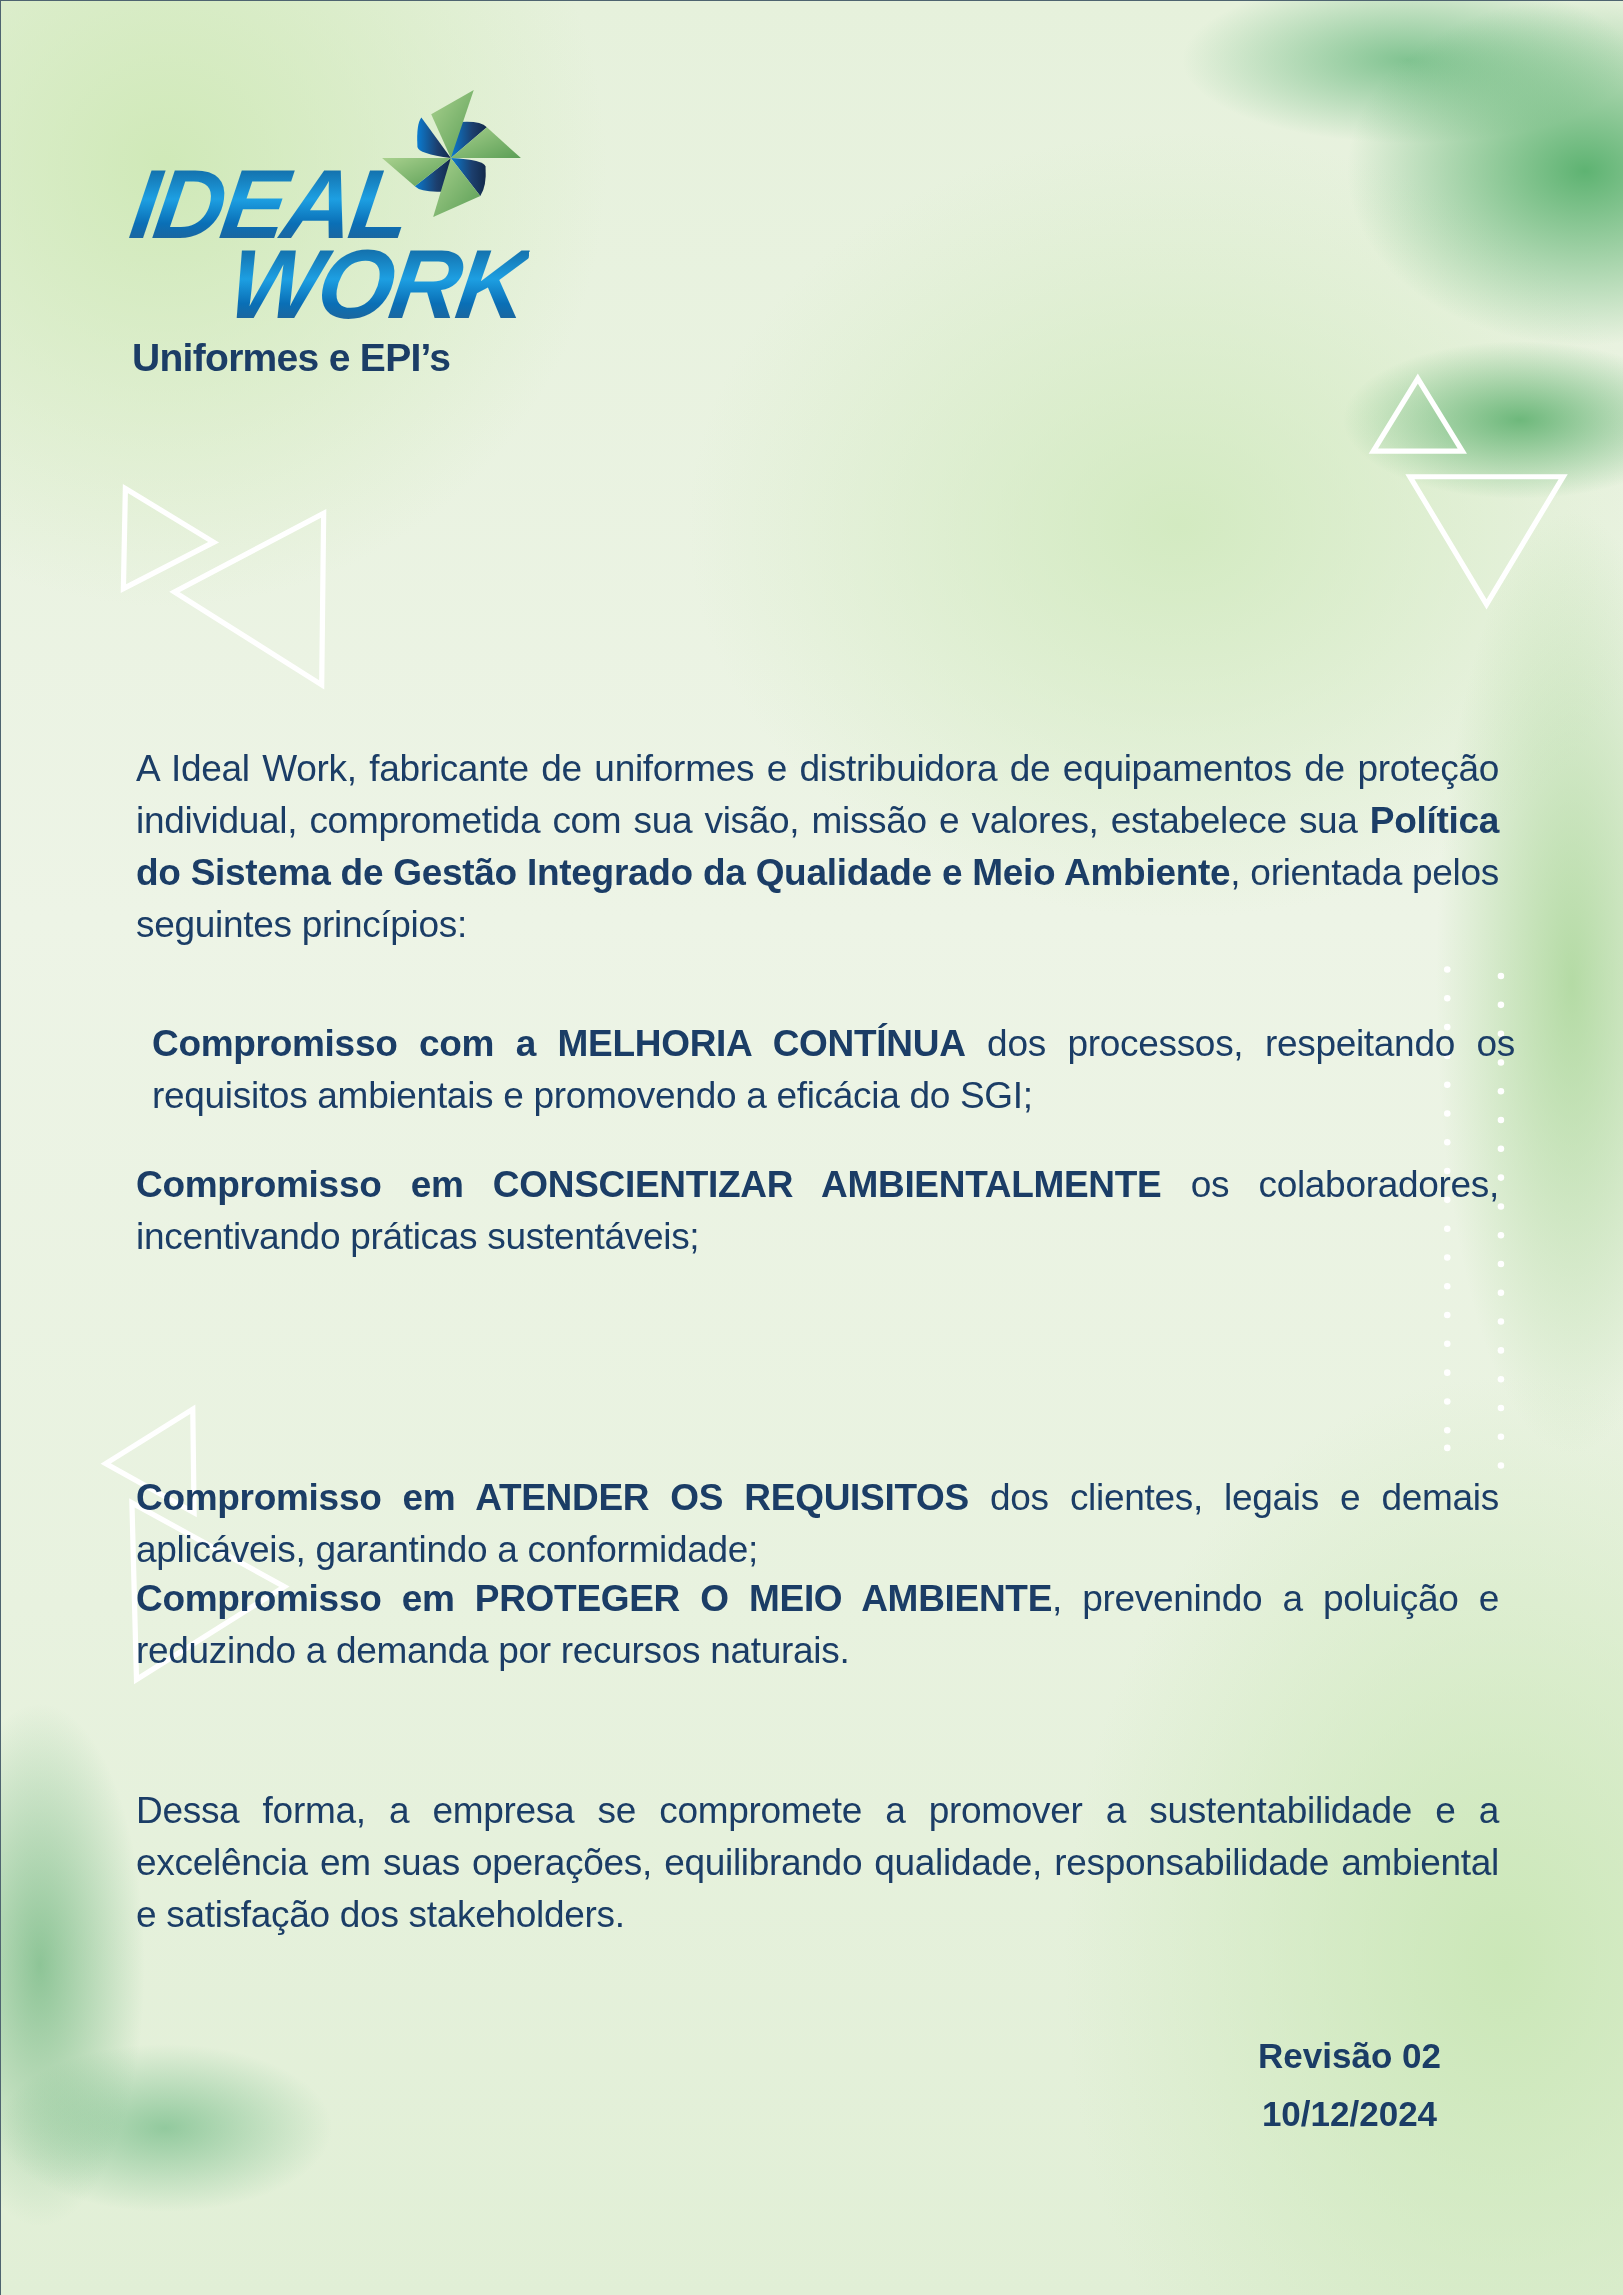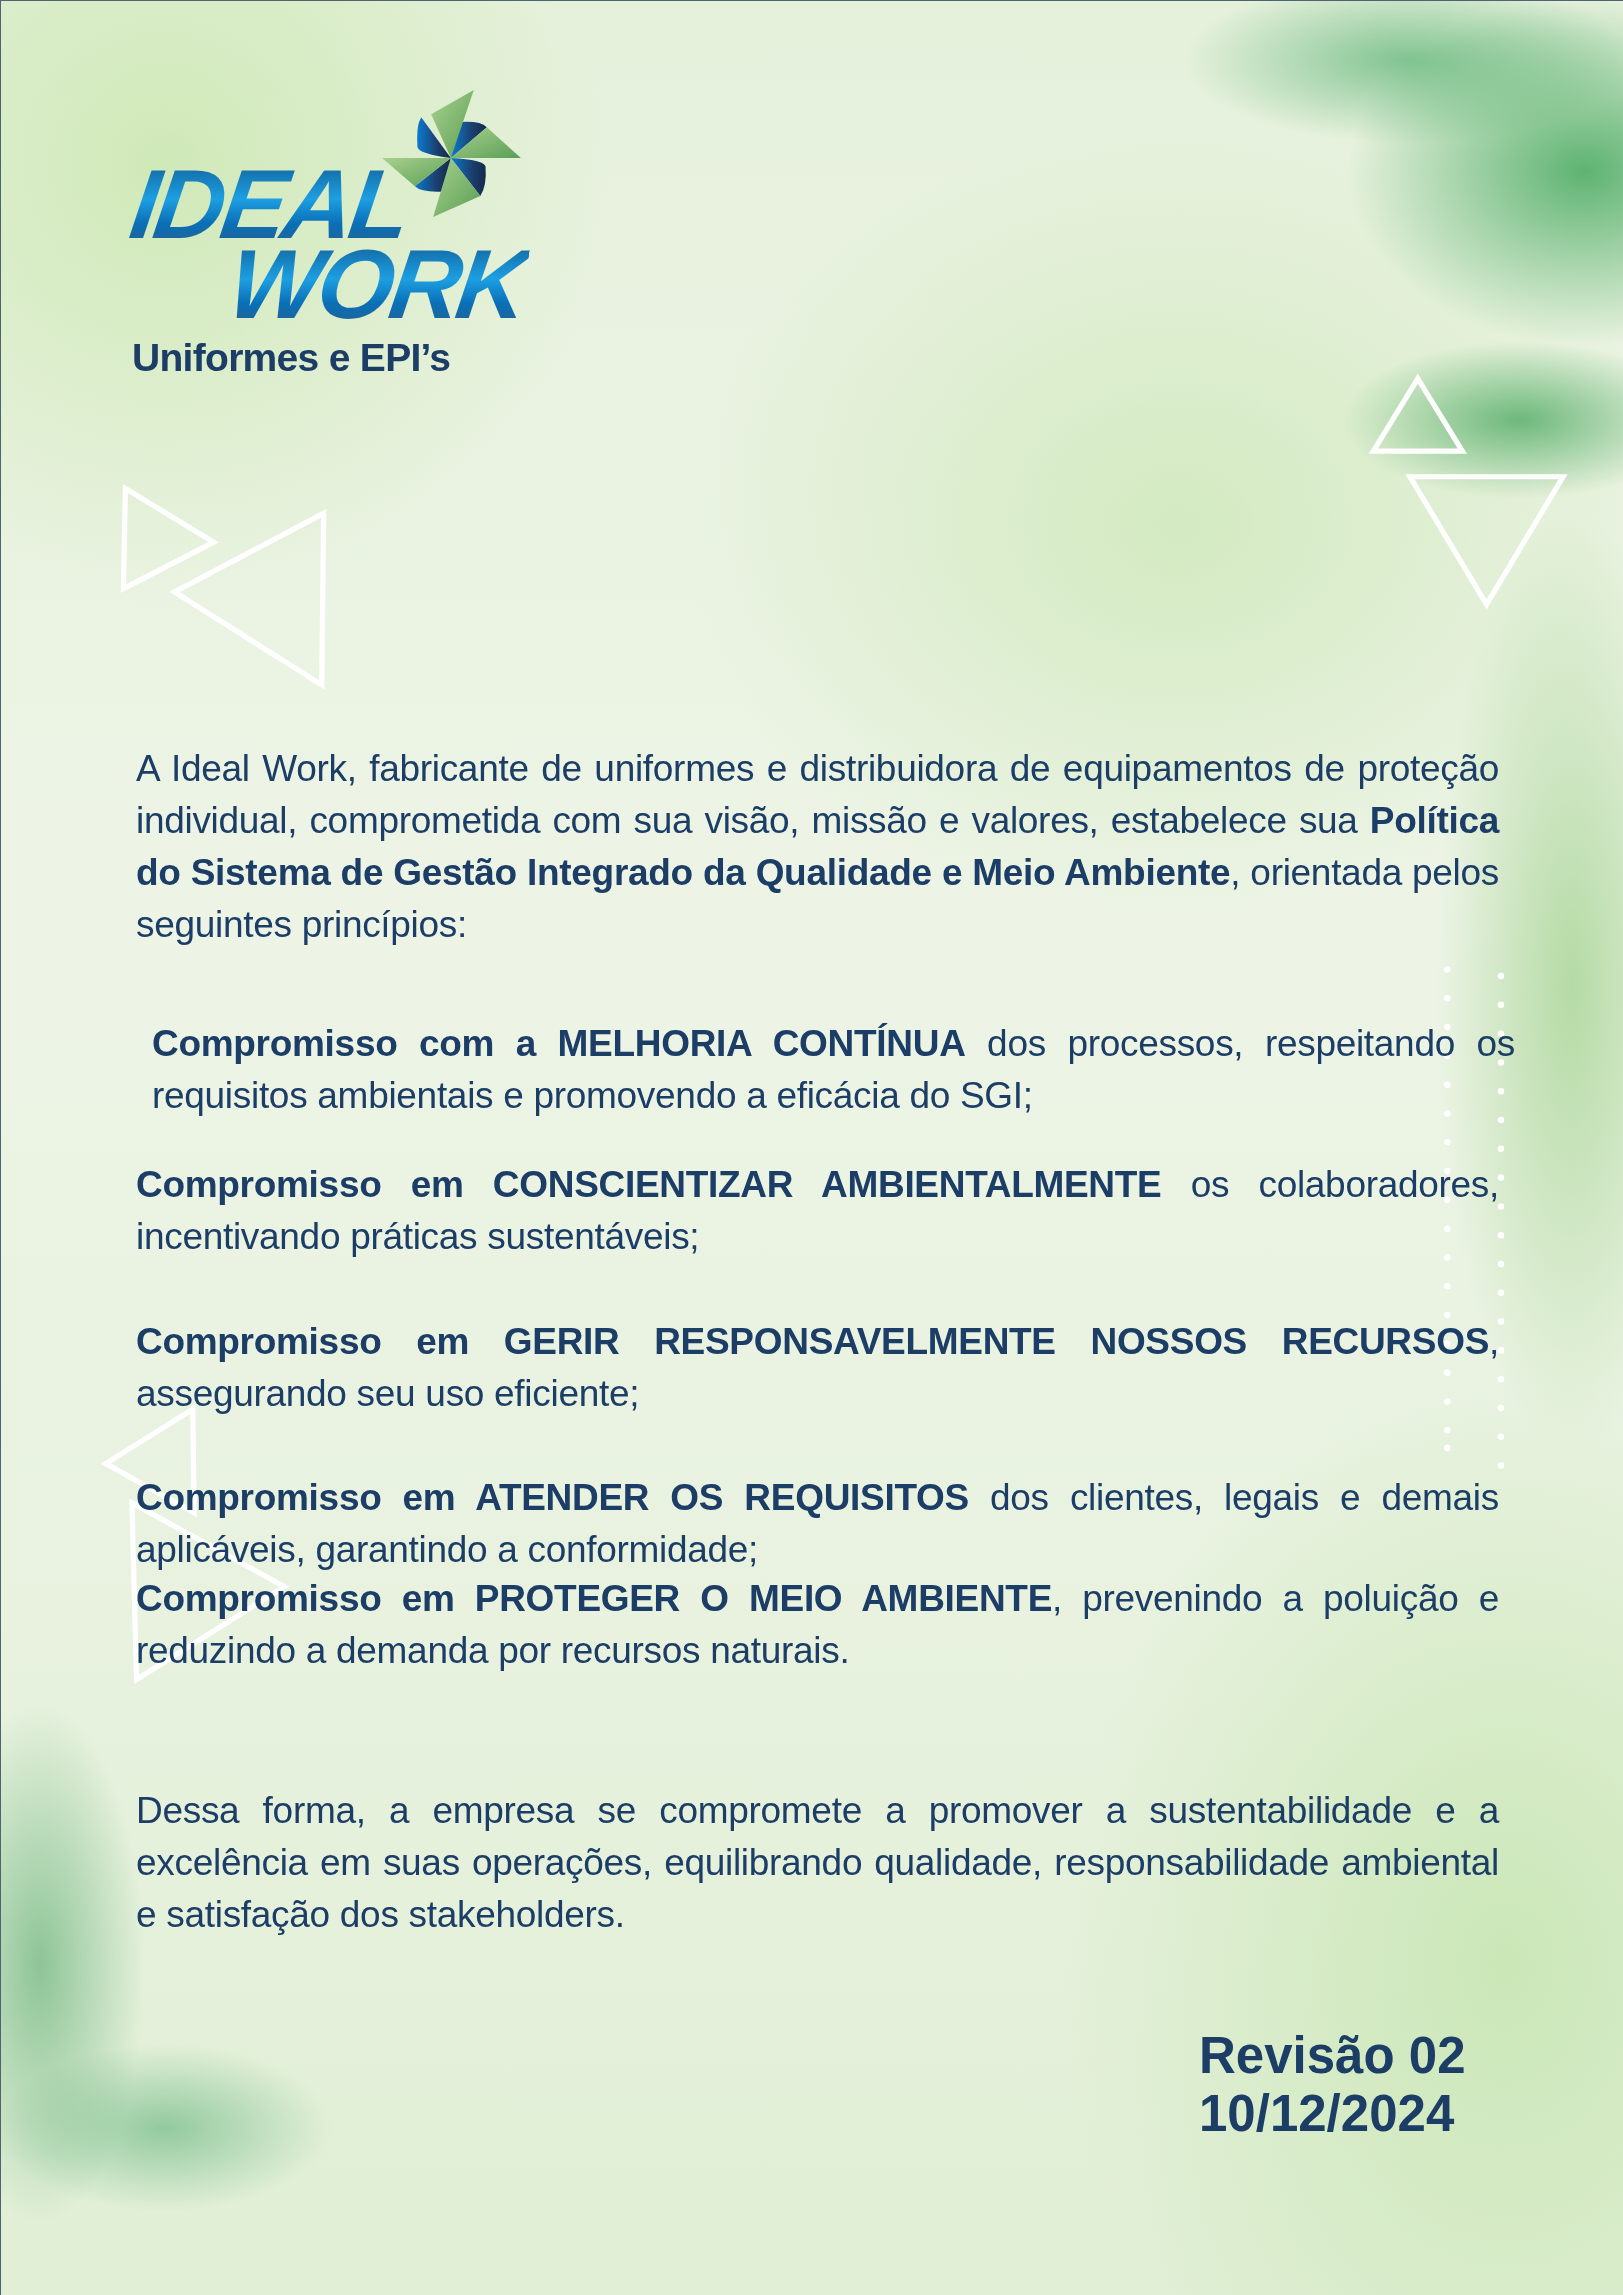--- a/index.html
+++ b/index.html
@@ -32,21 +32,21 @@
   .logo-work { left: 105px; top: 152px; font-size: 98px; }
   .pinwheel { position: absolute; left: 257px; top: 5.2px; width: 139px; height: 129px; }
   .tagline { position: absolute; left: 131px; top: 335px; font-size: 39px; font-weight: bold; color: #1b3d66; white-space: nowrap; letter-spacing: -0.7px; }
   .title { position: absolute; left: 308px; top: 549px; font-size: 130px; font-weight: bold; color: #1b3d66; white-space: nowrap; letter-spacing: -3.9px; line-height: 1; }
   .title .accent { color: #77b454; }
   .body-text {
     position: absolute; left: 135px; width: 1363px; font-size: 37px; line-height: 52px; color: #1b3d66;
     text-align: justify; font-weight: normal; letter-spacing: -0.3px;
   }
   .body-text b { font-weight: bold; }
-  .rev { position: absolute; left: 1198px; top: 2026px; width: 301px; text-align: left; font-size: 51px; line-height: 58px; font-weight: bold; color: #1b3d66; }
+  .rev { position: absolute; left: 1198px; top: 2026px; width: 301px; text-align: center; font-size: 35px; line-height: 58px; font-weight: bold; color: #1b3d66; }
 </style>
 </head>
 <body>
 
 <div class="page">
 
   <svg class="deco" viewBox="0 0 2480 3507" xmlns="http://www.w3.org/2000/svg">
     <g fill="none" stroke="#ffffff" stroke-width="8" stroke-linejoin="miter">
       <polygon points="190,745 325,827 187,898"></polygon>
       <polygon points="493,783 265,903 490,1045"></polygon>
@@ -122,21 +122,20 @@
       <polygon points="105,107 0,107 50,150" fill="url(#pwGreen)"></polygon>
     </svg>
   </div>
   <div class="tagline">Uniformes e EPI’s</div>
 
 
   <p class="body-text" style="top:742px; margin:0;"><span>A Ideal Work, fabricante de uniformes e distribuidora de equipamentos de proteção individual, comprometida com sua visão, missão e valores, estabelece sua </span><b>Política do Sistema de Gestão Integrado da Qualidade e Meio Ambiente</b><span>, orientada pelos seguintes princípios:</span></p>
 
   <p class="body-text" style="top:1001px; margin:16px;"><b>Compromisso com a MELHORIA CONTÍNUA</b><span> dos processos, respeitando os requisitos ambientais e promovendo a eficácia do SGI;</span></p>
   <p class="body-text" style="top:1158px; margin:0;"><b>Compromisso em CONSCIENTIZAR AMBIENTALMENTE</b><span> os colaboradores, incentivando práticas sustentáveis;</span></p>
-  <p class="body-text" style="top:1315px; margin:0;"><b>Compromisso em GERIR RESPONSAVELMENTE NOSSOS RECURSOS</b><span>, assegurando seu uso eficiente;</span></p>
   <p class="body-text" style="top:1471px; margin:0;"><b>Compromisso em ATENDER OS REQUISITOS</b><span> dos clientes, legais e demais aplicáveis, garantindo a conformidade;</span></p>
   <p class="body-text" style="top:1572px; margin:0;"><b>Compromisso em PROTEGER O MEIO AMBIENTE</b><span>, prevenindo a poluição e reduzindo a demanda por recursos naturais.</span></p>
 
   <p class="body-text" style="top:1784px; margin:0;">Dessa forma, a empresa se compromete a promover a sustentabilidade e a excelência em suas operações, equilibrando qualidade, responsabilidade ambiental e satisfação dos stakeholders.</p>
 
   <div class="rev">
     <div>Revisão 02</div>
     <div>10/12/2024</div>
   </div>
 </div>

